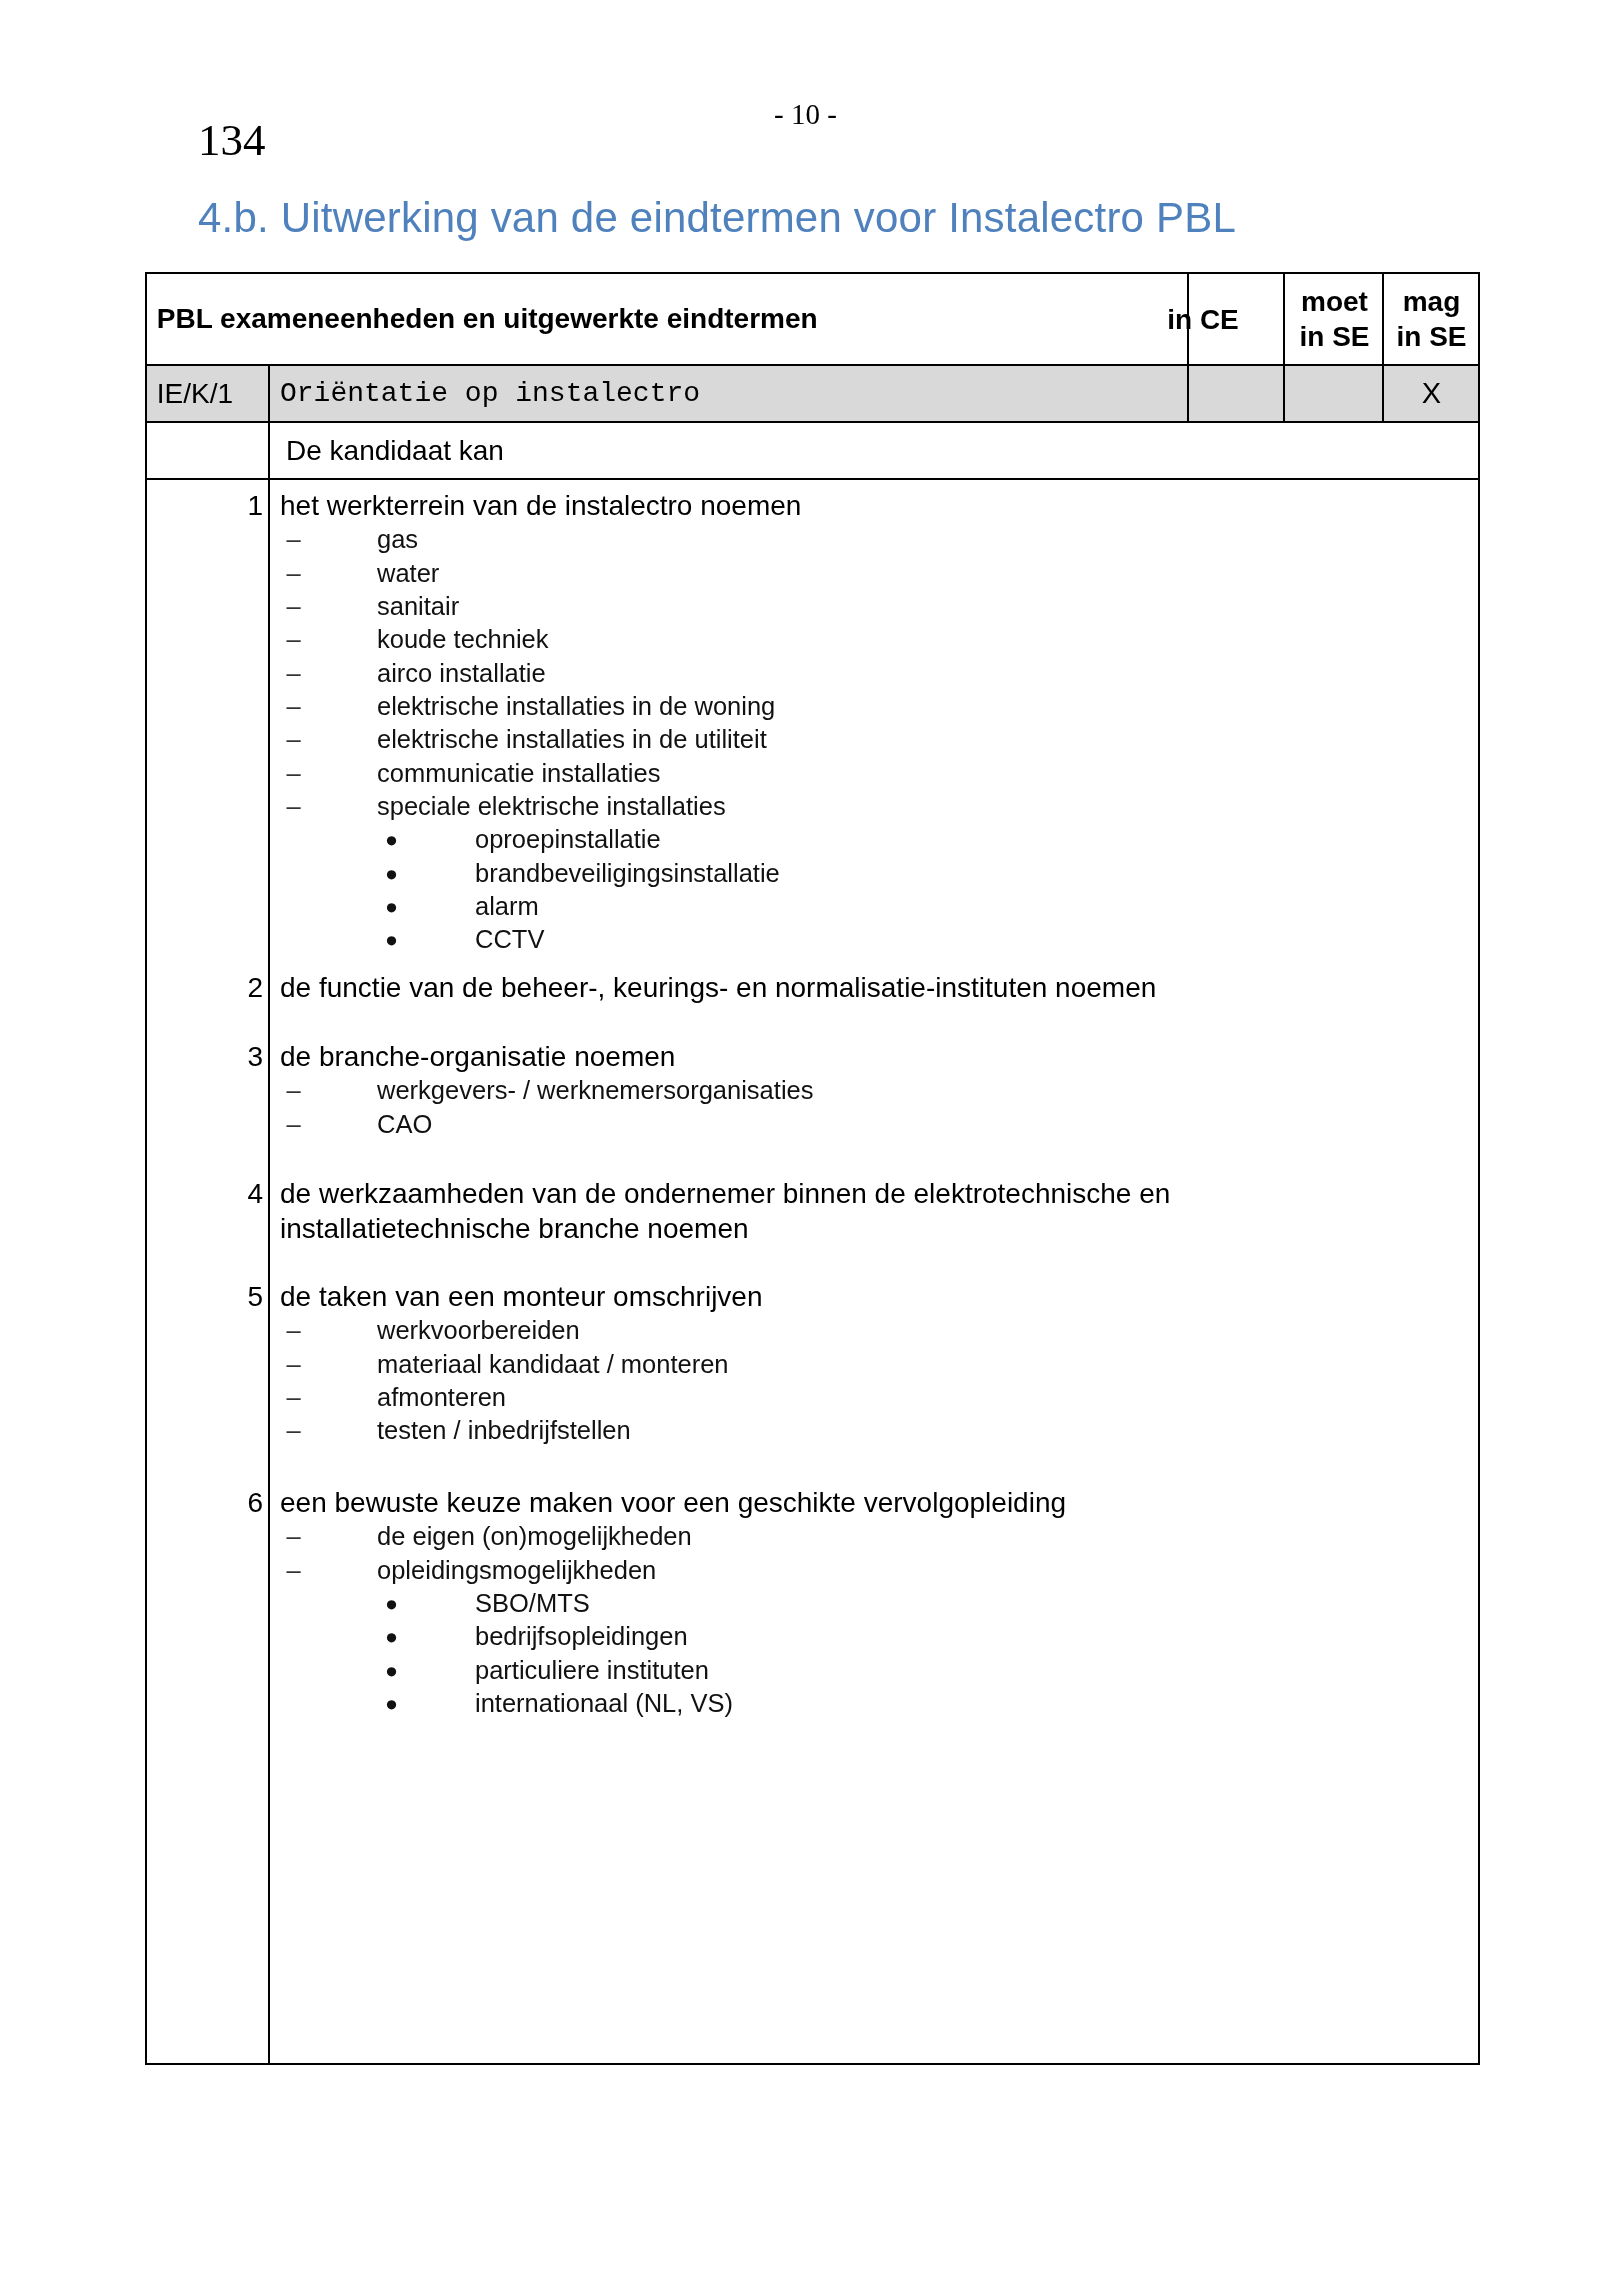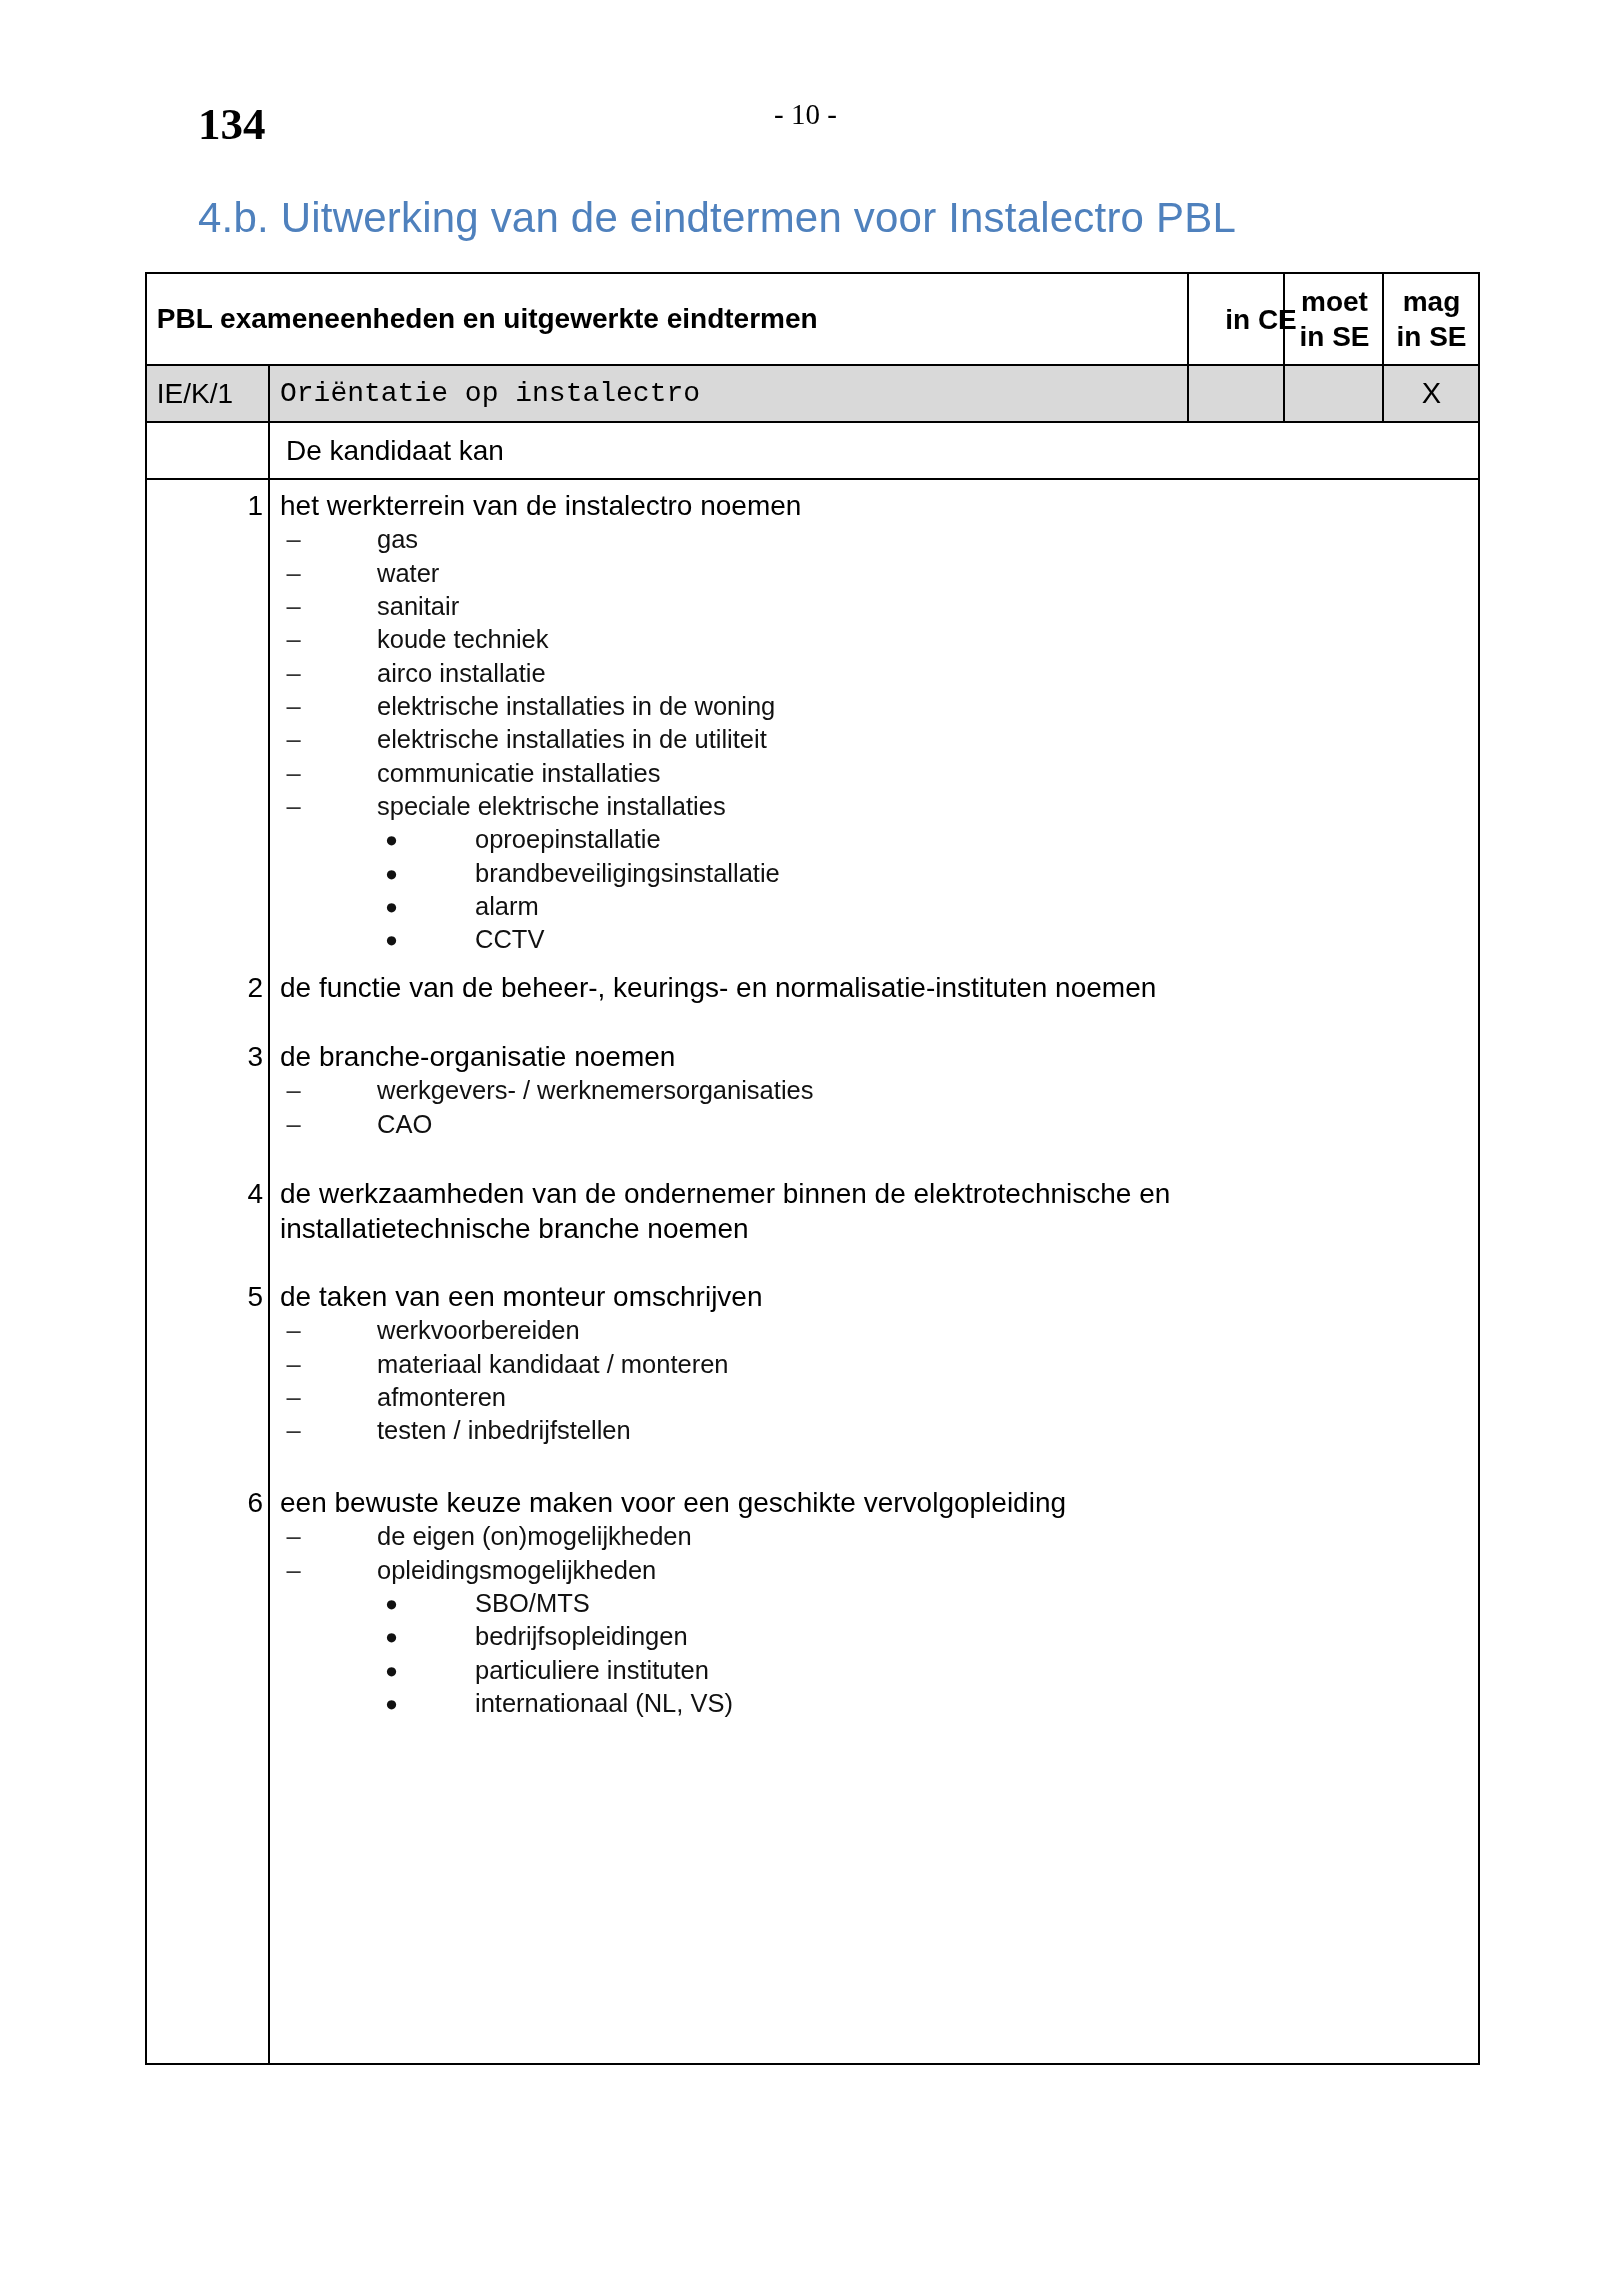--- a/index.html
+++ b/index.html
@@ -1,22 +1,22 @@
 <!DOCTYPE html>
 <html><head>
 <meta charset="utf-8">
 <style>
   html, body { margin: 0; padding: 0; background: #ffffff; }
   body {
     width: 1621px; height: 2293px; position: relative; overflow: hidden;
     font-family: "Liberation Sans", sans-serif; color: #000;
   }
   .page-number {
-    position: absolute; left: 198px; top: 98px;
-    font-family: "Liberation Serif", serif; font-weight: bold; font-size: 45px;
+    position: absolute; left: 198px; top: 114px;
+    font-family: "Liberation Serif", serif; font-weight: normal; font-size: 45px;
   }
   .page-folio {
     position: absolute; left: 774px; top: 98px;
     font-family: "Liberation Serif", serif; font-size: 29px;
   }
   .section-title {
     position: absolute; left: 198px; top: 194px;
     font-size: 42px; font-weight: normal; color: #4f81bd; letter-spacing: 0.2px;
   }
   .table {
@@ -28,21 +28,21 @@
   .unit { top: 92px; height: 57px; background: #d9d9d9; border-bottom: 2.9px solid #000; }
   .cand { top: 149px; height: 57px; border-bottom: 2.9px solid #000; }
   .cell { position: absolute; top: 0; bottom: 0; box-sizing: border-box; display: flex; align-items: center; }
   .vline { position: absolute; top: 0; bottom: 0; width: 2px; background: #000; }
   .hdr .main-lbl { left: 9.8px; font-size: 28px; font-weight: bold; }
   .hdr .col { font-size: 28px; font-weight: bold; text-align: center; justify-content: center; line-height: 35px; }
   .unit .code { left: 9.8px; font-size: 28px; }
   .unit .uname { left: 133px; font-size: 28px; font-family: Liberation Mono, monospace; }
   .unit .mark { font-size: 29px; justify-content: center; }
   .cand .txt { left: 139px; font-size: 28px; }
-  .col-ce { left: 1054px; width: 120px; }
+  .col-ce { left: 996px; width: 120px; }
   .col-moet { left: 1138px; width: 99px; }
   .col-mag { left: 1237px; width: 95px; }
   .body-vline { position: absolute; top: 206px; bottom: 0; left: 121px; width: 2px; background: #000; }
   .objectives { position: absolute; top: 206px; left: 0; right: 0; }
   .obj { position: absolute; left: 0; right: 0; }
   .obj-num { position: absolute; left: 0; width: 116px; text-align: right; font-size: 28px; line-height: 35px; }
   .obj-text { position: absolute; left: 133px; width: 980px; font-size: 28px; line-height: 35px; }
   .sub { position: absolute; left: 230px; font-size: 25.5px; line-height: 33px; color: #111; }
   .sub .mark, .sub2 .mark { position: absolute; }
   .sub .mark { left: -98px; width: 29px; text-align: center; color: #333; }

